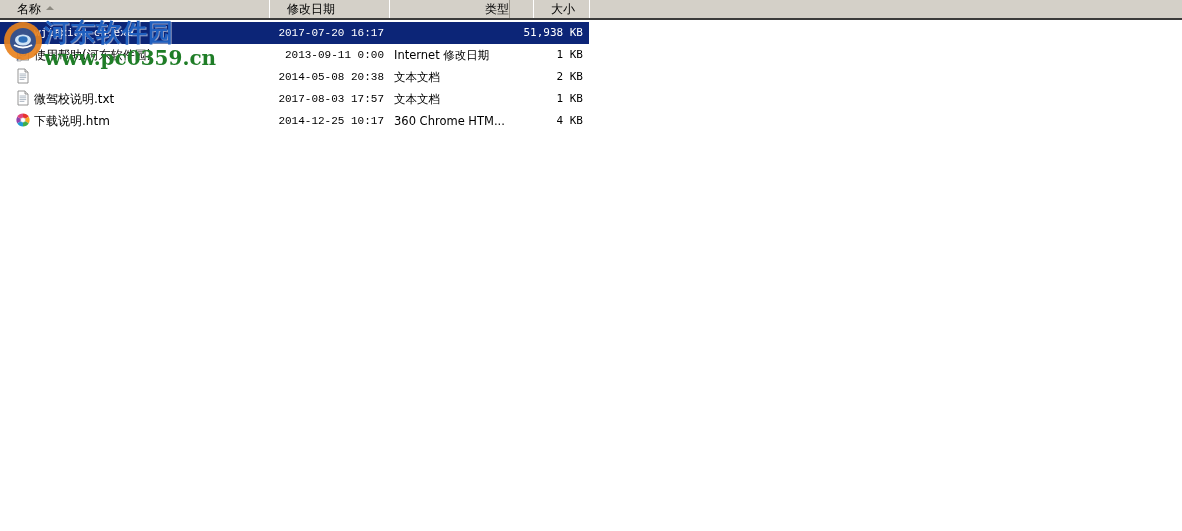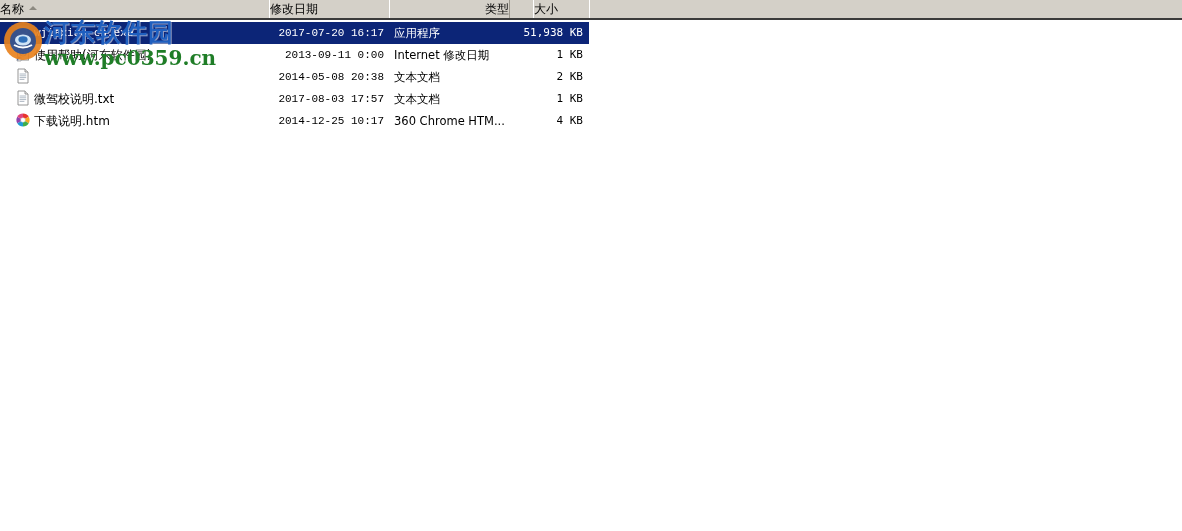--- a/index.html
+++ b/index.html
@@ -34,21 +34,21 @@
     height: 18px;
     box-sizing: border-box;
     border-left: 1px solid #ffffff;
     border-right: 1px solid #9a968c;
     background: #d4d0c8;
     overflow: hidden;
     white-space: nowrap;
   }
   .hcell-inner {
     display: block;
-    padding-left: 0;
+    padding-left: 17px;
     line-height: 18px;
     font-size: 12px;
     font-family: "DejaVu Sans", "Liberation Sans", sans-serif;
     color: #000000;
   }
   .hcell.c-name  { left: 0;    width: 270px; border-left: none; }
   .hcell.c-date  { left: 269px; width: 121px; }
   .hcell.c-type  { left: 389px; width: 121px; text-align: right; }
   .hcell.c-size  { left: 509px; width: 81px; margin-left: 24px; }
   .hcell.c-rest  { left: 589px; width: 593px; border-right: none; }
@@ -202,21 +202,20 @@
         <svg width="16" height="16" viewBox="0 0 16 16">
           <rect x="1" y="1" width="14" height="14" fill="#1b4a9c" stroke="#0d2c63"></rect>
           <ellipse cx="8" cy="7.5" rx="5" ry="3.6" fill="#cfe3f5"></ellipse>
           <ellipse cx="8" cy="7" rx="3" ry="2.1" fill="#2f6fb8"></ellipse>
           <path d="M3 10 q5 3 10 0" stroke="#ffffff" stroke-width="1.2" fill="none"></path>
         </svg>
       </span>
     </div>
     <div class="cell c-fname fname-mono">wjiaxiao_cn.exe</div>
     <div class="cell c-mdate">2017-07-20 16:17</div>
-    <div class="cell c-ftype">应用程序</div>
     <div class="cell c-fsize">51,938 KB</div>
   </div>
 
   <div class="row">
     <div class="sel-bg"></div>
     <div class="cell c-icon">
       <span class="icon">
         <svg width="16" height="16" viewBox="0 0 16 16">
           <rect x="2.5" y="1" width="11" height="13" fill="#f2f2f2" stroke="#8f8f8f"></rect>
           <circle cx="8" cy="6.5" r="3.6" fill="#5b93d6" stroke="#2a5d9e" stroke-width="0.8"></circle>

